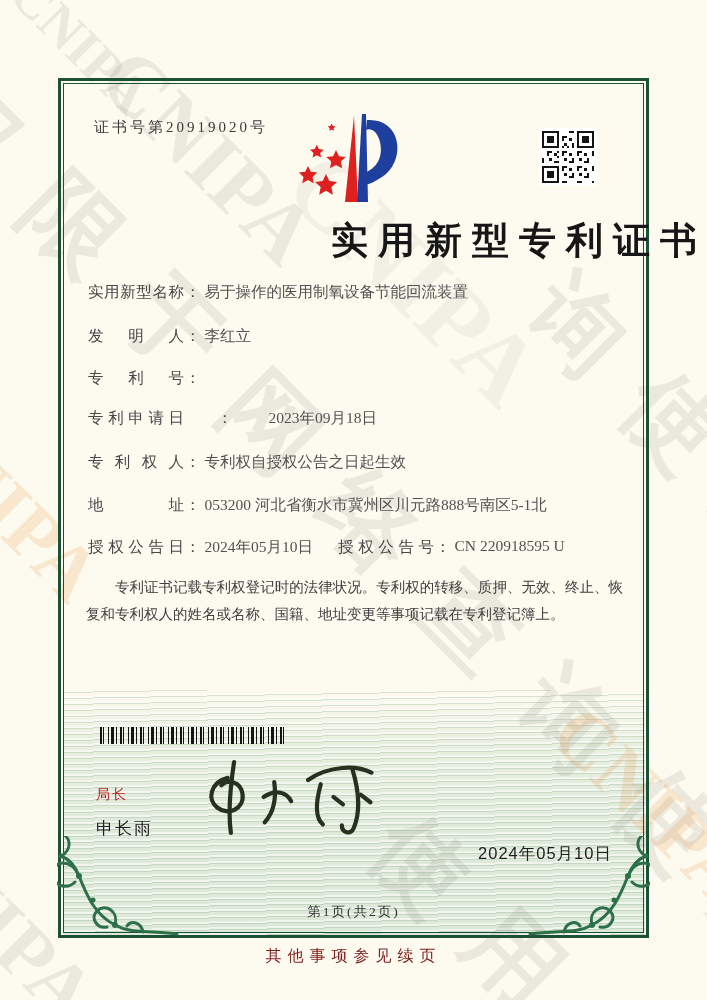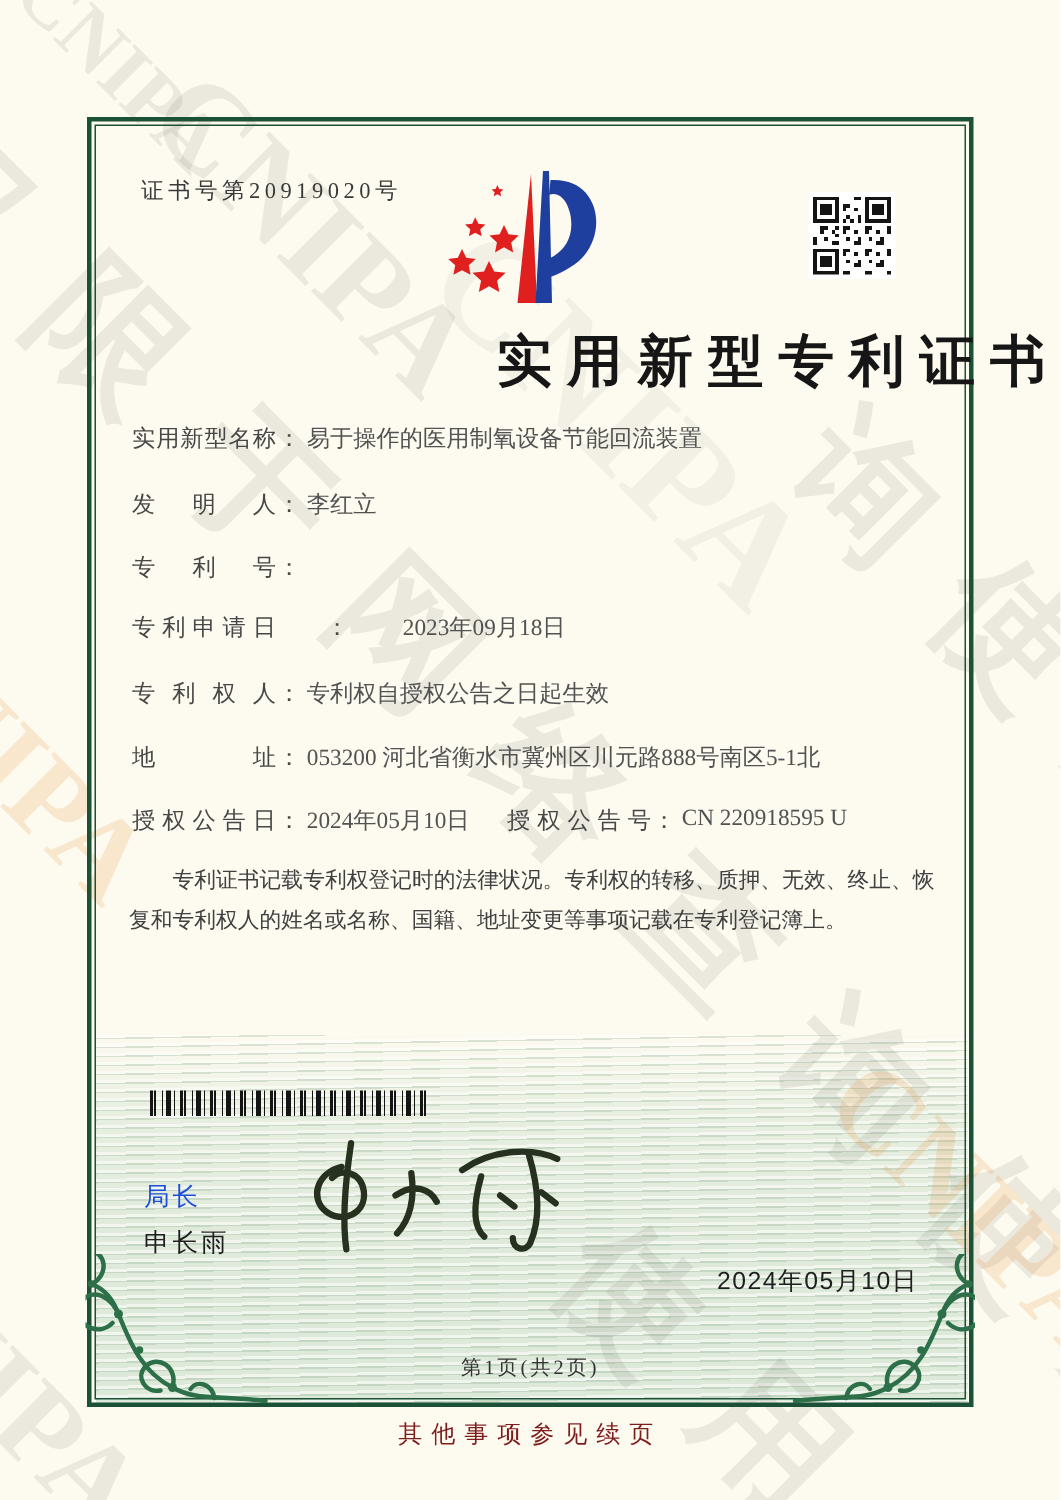--- a/index.html
+++ b/index.html
@@ -55,21 +55,21 @@
   .paras { position:absolute; left:86px; top:574px; width:537px; font-size:14.5px;
            line-height:26.5px; color:#404040; text-align:justify; }
   .paras p { text-indent:2em; }
   .barcode { position:absolute; left:100px; top:727px; width:186px; height:17px;
       background:repeating-linear-gradient(90deg,
         #141414 0 2px, transparent 2px 3px,
         #141414 3px 4px, transparent 4px 8px,
         #141414 8px 9px, transparent 9px 11px,
         #141414 11px 14px, transparent 14px 16px,
         #141414 16px 17px, transparent 17px 20px); }
-  .sig-title { position:absolute; left:96px; top:786px; font-size:17px; color:#1d4ed8;
+  .sig-title { position:absolute; left:96px; top:786px; font-size:14px; color:#b91c1c;
                font-family:"Liberation Sans",sans-serif; letter-spacing:2px; }
   .sig-name  { position:absolute; left:96px; top:817px; font-size:17px; color:#1f1f1f;
                font-family:"Liberation Sans",sans-serif; letter-spacing:2px; }
   .signature { position:absolute; left:196px; top:756px; width:185px; height:84px; }
   .issue-date { position:absolute; left:430px; top:843px; width:230px; text-align:center;
                 font-size:16.5px; color:#1e1e1e; font-family:"Liberation Sans",sans-serif; letter-spacing:1px; }
   .page-no { position:absolute; left:0; top:903px; width:707px; text-align:center;
              font-size:13.5px; color:#333; letter-spacing:2px; }
   .continuation { position:absolute; left:0; top:946px; width:707px; text-align:center;
                   font-size:16px; color:#7f1d1d; letter-spacing:6px; }

